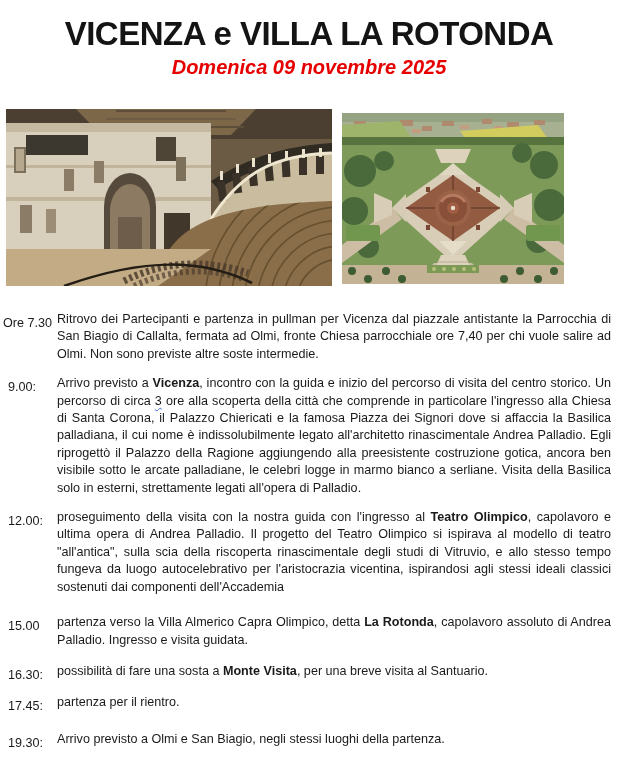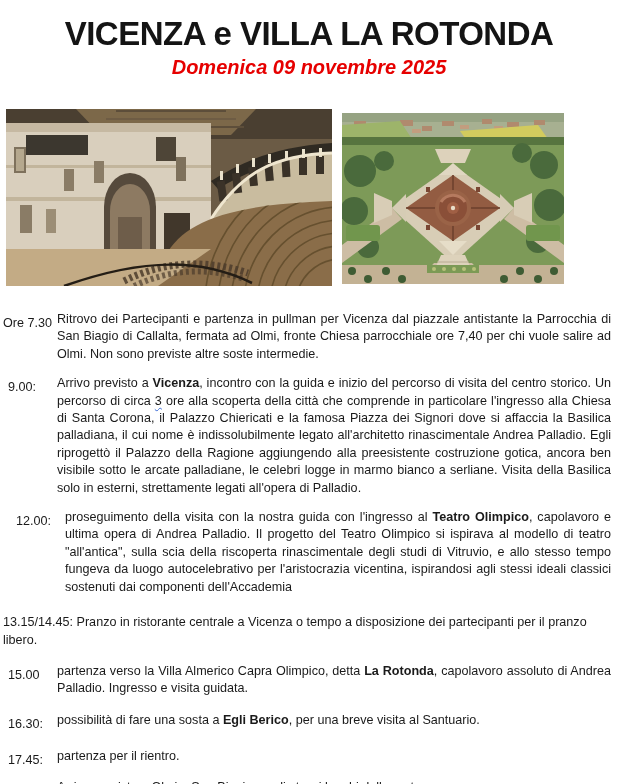--- a/index.html
+++ b/index.html
@@ -53,21 +53,21 @@
     position:absolute;
     left:5px;top:4px;
     white-space:nowrap;
   }
   .entry:first-child .time{left:0;}
   .entry.inline{padding-left:0;text-align:left;}
   .entry.inline .time{position:static;}
   .entry.inline .desc{display:inline;}
   .entry:nth-child(1){margin-bottom:12px;}
   .entry:nth-child(2){margin-bottom:12px;}
-  .entry:nth-child(3){margin-bottom:18px;margin-left:8px;}
+  .entry:nth-child(3){margin-bottom:18px;}
   .entry:nth-child(4){margin-bottom:14px;}
   .entry:nth-child(5){margin-bottom:14px;}
   .entry:nth-child(6){margin-bottom:19px;}
   .entry:nth-child(7){margin-bottom:13px;}
   .entry:nth-child(8){margin-bottom:0;}
   .entry b{font-weight:bold;}
   .squiggle{
     text-decoration-line:underline;
     text-decoration-style:wavy;
     text-decoration-color:#3a6bd6;
@@ -267,28 +267,27 @@
         <div class="desc"><span>Ritrovo dei Partecipanti e partenza in pullman per Vicenza dal piazzale antistante la Parrocchia di San Biagio di Callalta, fermata ad Olmi, fronte Chiesa parrocchiale ore 7,40 per chi vuole salire ad Olmi. Non sono previste altre soste intermedie.</span></div>
       </div>
       <div class="entry">
         <span class="time">9.00:</span>
         <div class="desc"><span>Arrivo previsto a </span><b>Vicenza</b><span>, incontro con la guida e inizio del percorso di visita del centro storico. Un percorso di circa </span><span class="squiggle">3</span><span> ore alla scoperta della città che comprende in particolare l'ingresso alla Chiesa di Santa Corona, il Palazzo Chiericati e la famosa Piazza dei Signori dove si affaccia la Basilica palladiana, il cui nome è indissolubilmente legato all'architetto rinascimentale Andrea Palladio. Egli riprogettò il Palazzo della Ragione aggiungendo alla preesistente costruzione gotica, ancora ben visibile sotto le arcate palladiane, le celebri logge in marmo bianco a serliane. Visita della Basilica solo in esterni, strettamente legati all'opera di Palladio.</span></div>
       </div>
       <div class="entry">
         <span class="time">12.00:</span>
         <div class="desc"><span>proseguimento della visita con la nostra guida con l'ingresso al </span><b>Teatro Olimpico</b><span>, capolavoro e ultima opera di Andrea Palladio. Il progetto del Teatro Olimpico si ispirava al modello di teatro "all'antica", sulla scia della riscoperta rinascimentale degli studi di Vitruvio, e allo stesso tempo fungeva da luogo autocelebrativo per l'aristocrazia vicentina, ispirandosi agli stessi ideali classici sostenuti dai componenti dell'Accademia</span></div>
       </div>
-      <div class="entry inline"><span class="time">13.15/14.45:</span><span class="desc"><span> Pranzo in ristorante centrale a Vicenza o tempo a disposizione dei partecipanti per il pranzo libero.</span></span></div>
       <div class="entry">
         <span class="time">15.00</span>
         <div class="desc"><span>partenza verso la Villa Almerico Capra Olimpico, detta </span><b>La Rotonda</b><span>, capolavoro assoluto di Andrea Palladio. Ingresso e visita guidata.</span></div>
       </div>
       <div class="entry">
         <span class="time">16.30:</span>
-        <div class="desc"><span>possibilità di fare una sosta a </span><b>Egli Berico</b><span>, per una breve visita al Santuario.</span></div>
+        <div class="desc"><span>possibilità di fare una sosta a </span><b>Monte Visita</b><span>, per una breve visita al Santuario.</span></div>
       </div>
       <div class="entry">
         <span class="time">17.45:</span>
         <div class="desc"><span>partenza per il rientro.</span></div>
       </div>
       <div class="entry">
         <span class="time">19.30:</span>
         <div class="desc"><span>Arrivo previsto a Olmi e San Biagio, negli stessi luoghi della partenza.</span></div>
       </div>
     </div>

